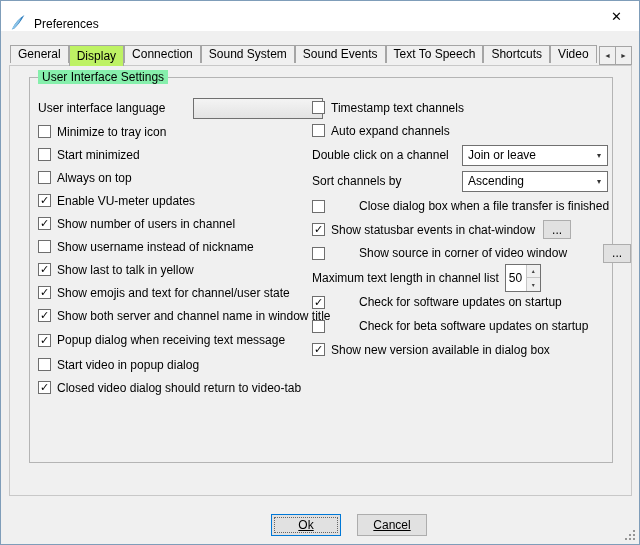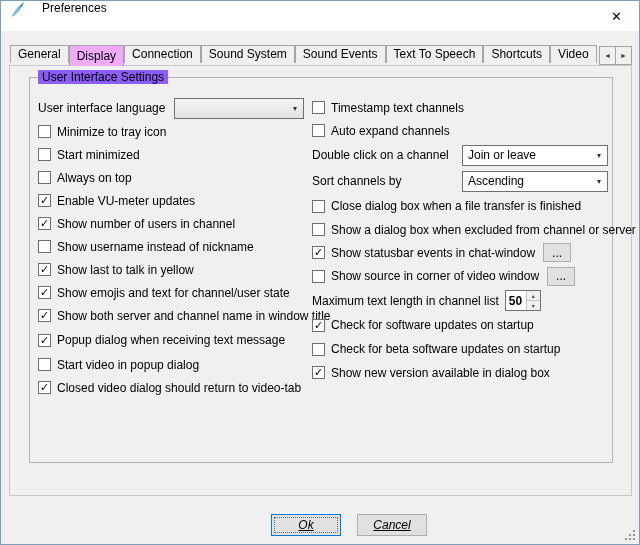--- a/index.html
+++ b/index.html
@@ -2,79 +2,79 @@
 <html><head>
 <meta charset="utf-8">
 <style>
   * { margin:0; padding:0; box-sizing:border-box; font-family:"Liberation Sans","DejaVu Sans",sans-serif; }
   html,body { width:640px; height:545px; background:#fff; }
   .window { position:relative; width:640px; height:545px; background:#f0f0f0;
             border:1px solid #7f9db9; font-size:12px; color:#000; overflow:hidden; }
 
   
   .titlebar { position:absolute; top:0; left:0; right:0; height:30px; background:#ffffff;
-              display:flex; align-items:flex-start;gap:8px; }
+              display:flex; align-items:flex-end; }
   .appicon { margin-left:8px; width:17px; height:17px; display:inline-flex; flex:none; }
   .title { margin-left:8px; font-size:12px; }
   .closebtn { position:absolute; top:0; right:0; width:45px; height:30px; display:flex;
               align-items:center; justify-content:center; font-size:13px; cursor:default; }
 
   
   .tabpane { position:absolute; left:8px; right:7px; top:64px; bottom:48px;
              border:1px solid #c8c8c8; background:#f0f0f0; }
   .tabs { position:absolute; left:9px; top:44px; right:42px; height:21px;
           display:flex; overflow:hidden; z-index:3; }
   .tab { height:18px; line-height:17px; margin-bottom:1px; padding:0 7px; background:#f0f0f0;
          border:1px solid #a5a5a5; border-bottom:none; white-space:nowrap; flex:none; }
-  .tab.active { height:21px; line-height:20px; margin-bottom:0; background:#f0abfc; }
+  .tab.active { height:21px; line-height:20px; margin-bottom:0; background:#bef264; }
   .tabscroll { position:absolute; right:7px; top:45px; height:19px; display:flex; z-index:5; }
   .tsbtn { width:17px; height:19px; border:1px solid #a5a5a5; background:#f0f0f0;
            display:flex; align-items:center; justify-content:center; font-size:7px; color:#333; }
   .tsbtn + .tsbtn { margin-left:-1px; }
 
   
   .groupbox { position:absolute; left:28px; top:76px; width:584px; height:386px;
               border:1px solid #b4b4b4; z-index:2; }
-  .legend { position:absolute; top:-8px; left:8px; background:#8b5cf6; padding:0 4px; }
+  .legend { position:absolute; top:-8px; left:8px; background:#86efac; padding:0 4px; }
 
   .col { position:absolute; top:18px; }
   .col.left  { left:8px;  width:266px; }
   .col.right { left:282px; width:296px; }
 
   .row { display:flex; align-items:center; height:23px; }
-  .h24 { height:24px; } .h25 { height:25px; } .h26 { height:26px; }
+  .h24 { height:24px;gap:28px; } .h25 { height:25px; } .h26 { height:26px; }
 
   .cb { width:13px; height:13px; border:1px solid #6e6e6e; background:#fff; flex:none;
         display:inline-flex; align-items:center; justify-content:center; }
   .tick { display:none; font-size:11px; line-height:11px; font-weight:bold; }
   .cb[data-checked="true"] .tick { display:block; }
   .cl { margin-left:6px; white-space:nowrap; }
   .cl0 { white-space:nowrap; }
 
   .combo { height:21px; border:1px solid #707070; background:#fff; display:flex;
            align-items:center; padding-left:5px; white-space:nowrap; flex:none; }
   .combo .carrow { margin-left:auto; width:16px; text-align:center; font-size:8px; color:#333; flex:none; }
   .combo.gray { background:linear-gradient(#f4f4f4,#e3e3e3); }
   .w130 { width:130px; margin-left:auto; }
   .w146 { width:146px; margin-left:auto;justify-content:center; }
 
   .dots-btn { margin-left:8px; width:28px; height:19px; border:1px solid #adadad; background:#e1e1e1;
               display:flex; align-items:center; justify-content:flex-start; padding-left:8px; line-height:8px; flex:none; }
 
-  .spin { margin-left:6px; width:36px; height:21px; border:1px solid #707070; background:#fff; display:flex; flex:none;font-weight:bold; }
+  .spin { margin-left:6px; width:36px; height:28px; border:1px solid #707070; background:#fff; display:flex; flex:none; }
   .spin .val { flex:1; display:flex; align-items:center; padding-left:3px; }
   .spin .btns { width:14px; display:flex; flex-direction:column; border-left:1px solid #c6c6c6; }
   .spin .sb { flex:1; font-size:6px; display:flex; align-items:center; justify-content:center;
               background:#f0f0f0; color:#444; }
   .spin .sb + .sb { border-top:1px solid #c6c6c6; }
 
   
   .btn { position:absolute; top:513px; width:70px; height:22px; background:#e1e1e1;
          border:1px solid #adadad; display:flex; align-items:center; justify-content:center;
-         text-decoration:underline; z-index:2;font-style:italic; }
+         text-decoration:underline; z-index:2; }
   .btn.ok { left:270px; border-color:#0078d7; }
   .btn.ok::after { content:""; position:absolute; inset:2px; border:1px dotted #666; }
   .btn.cancel { left:356px; }
 
   .grip { position:absolute; right:4px; bottom:4px; width:2px; height:2px; background:#959595;
           box-shadow:-4px 0 #959595, -8px 0 #959595, 0 -4px #959595, 0 -8px #959595, -4px -4px #959595; }
 </style>
 </head>
 <body>
 
@@ -212,24 +212,20 @@
         <div class="combo w146">
           <span>Ascending</span>
           <span class="carrow">▾</span>
         </div>
       </div>
 
       <div class="row h24">
         <span class="cb" data-checked="false"></span>
         <span class="cl">Close dialog box when a file transfer is finished</span>
       </div>
-      <div class="row">
-        <span class="cb" data-checked="false"></span>
-        <span class="cl">Show a dialog box when excluded from channel or server</span>
-      </div>
 
       <div class="row">
         <span class="cb" data-checked="true">
             <span class="tick">✓</span>
           </span>
         <span class="cl">Show statusbar events in chat-window</span>
         <div class="dots-btn">...</div>
       </div>
       <div class="row h24">
         <span class="cb" data-checked="false"></span>

